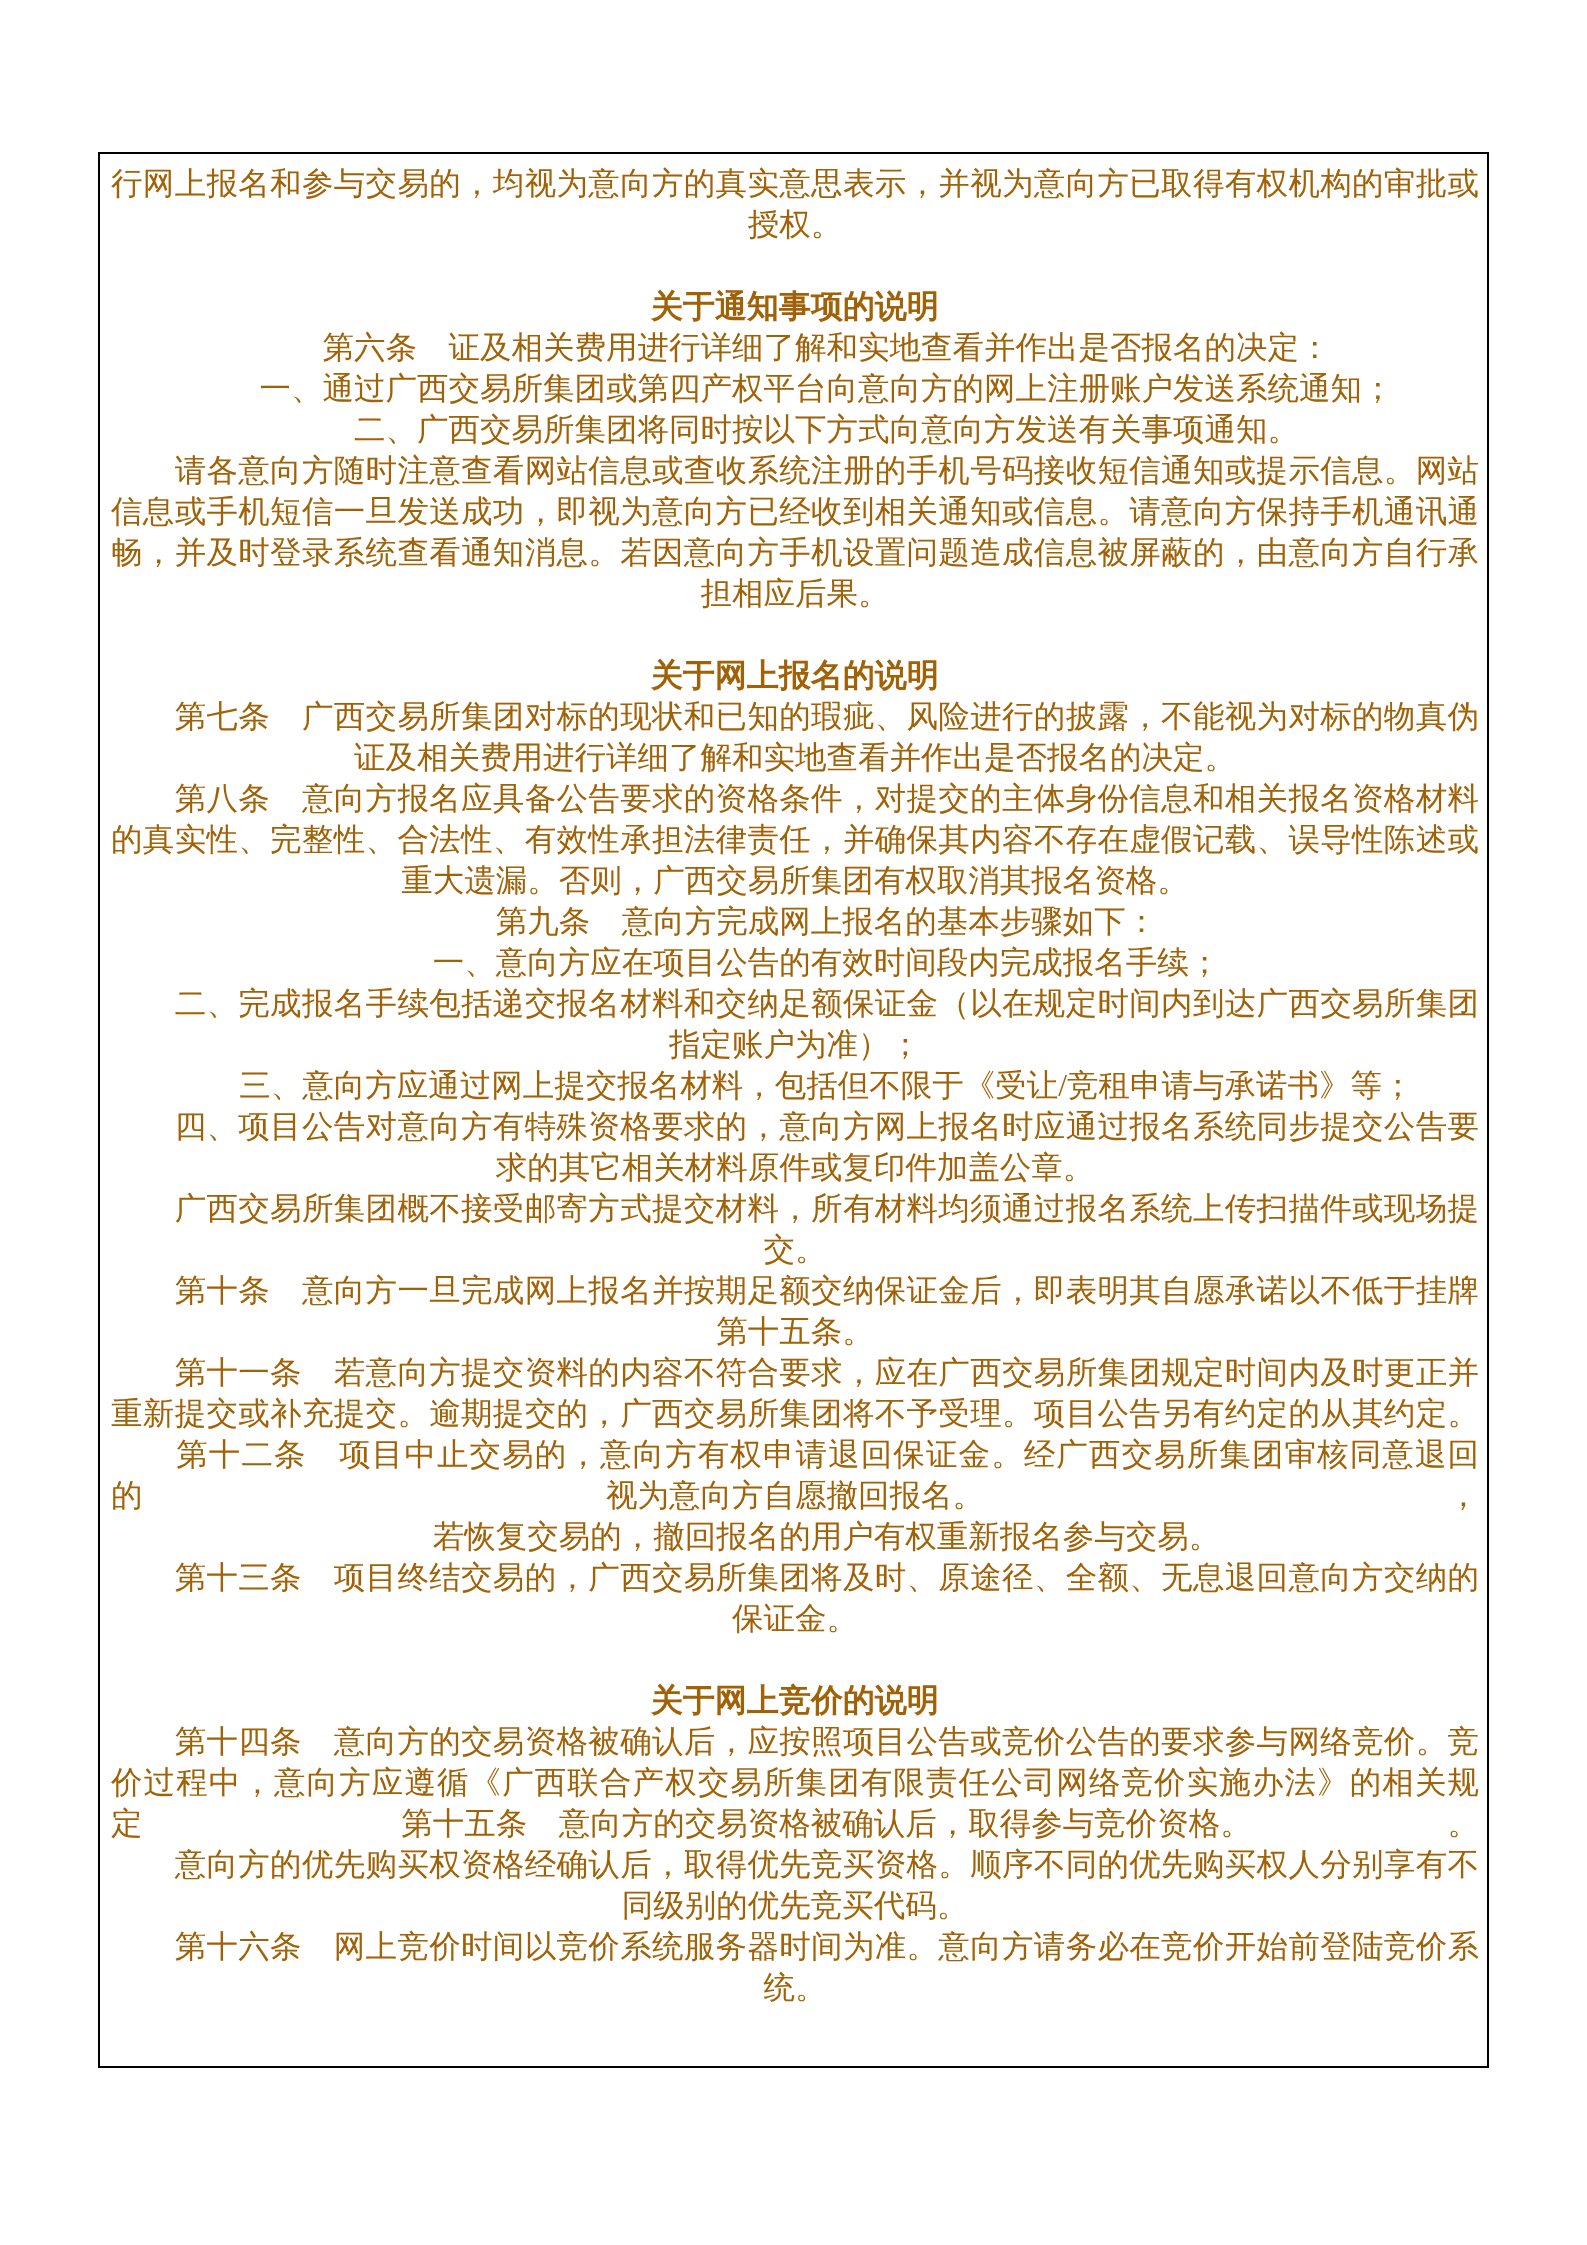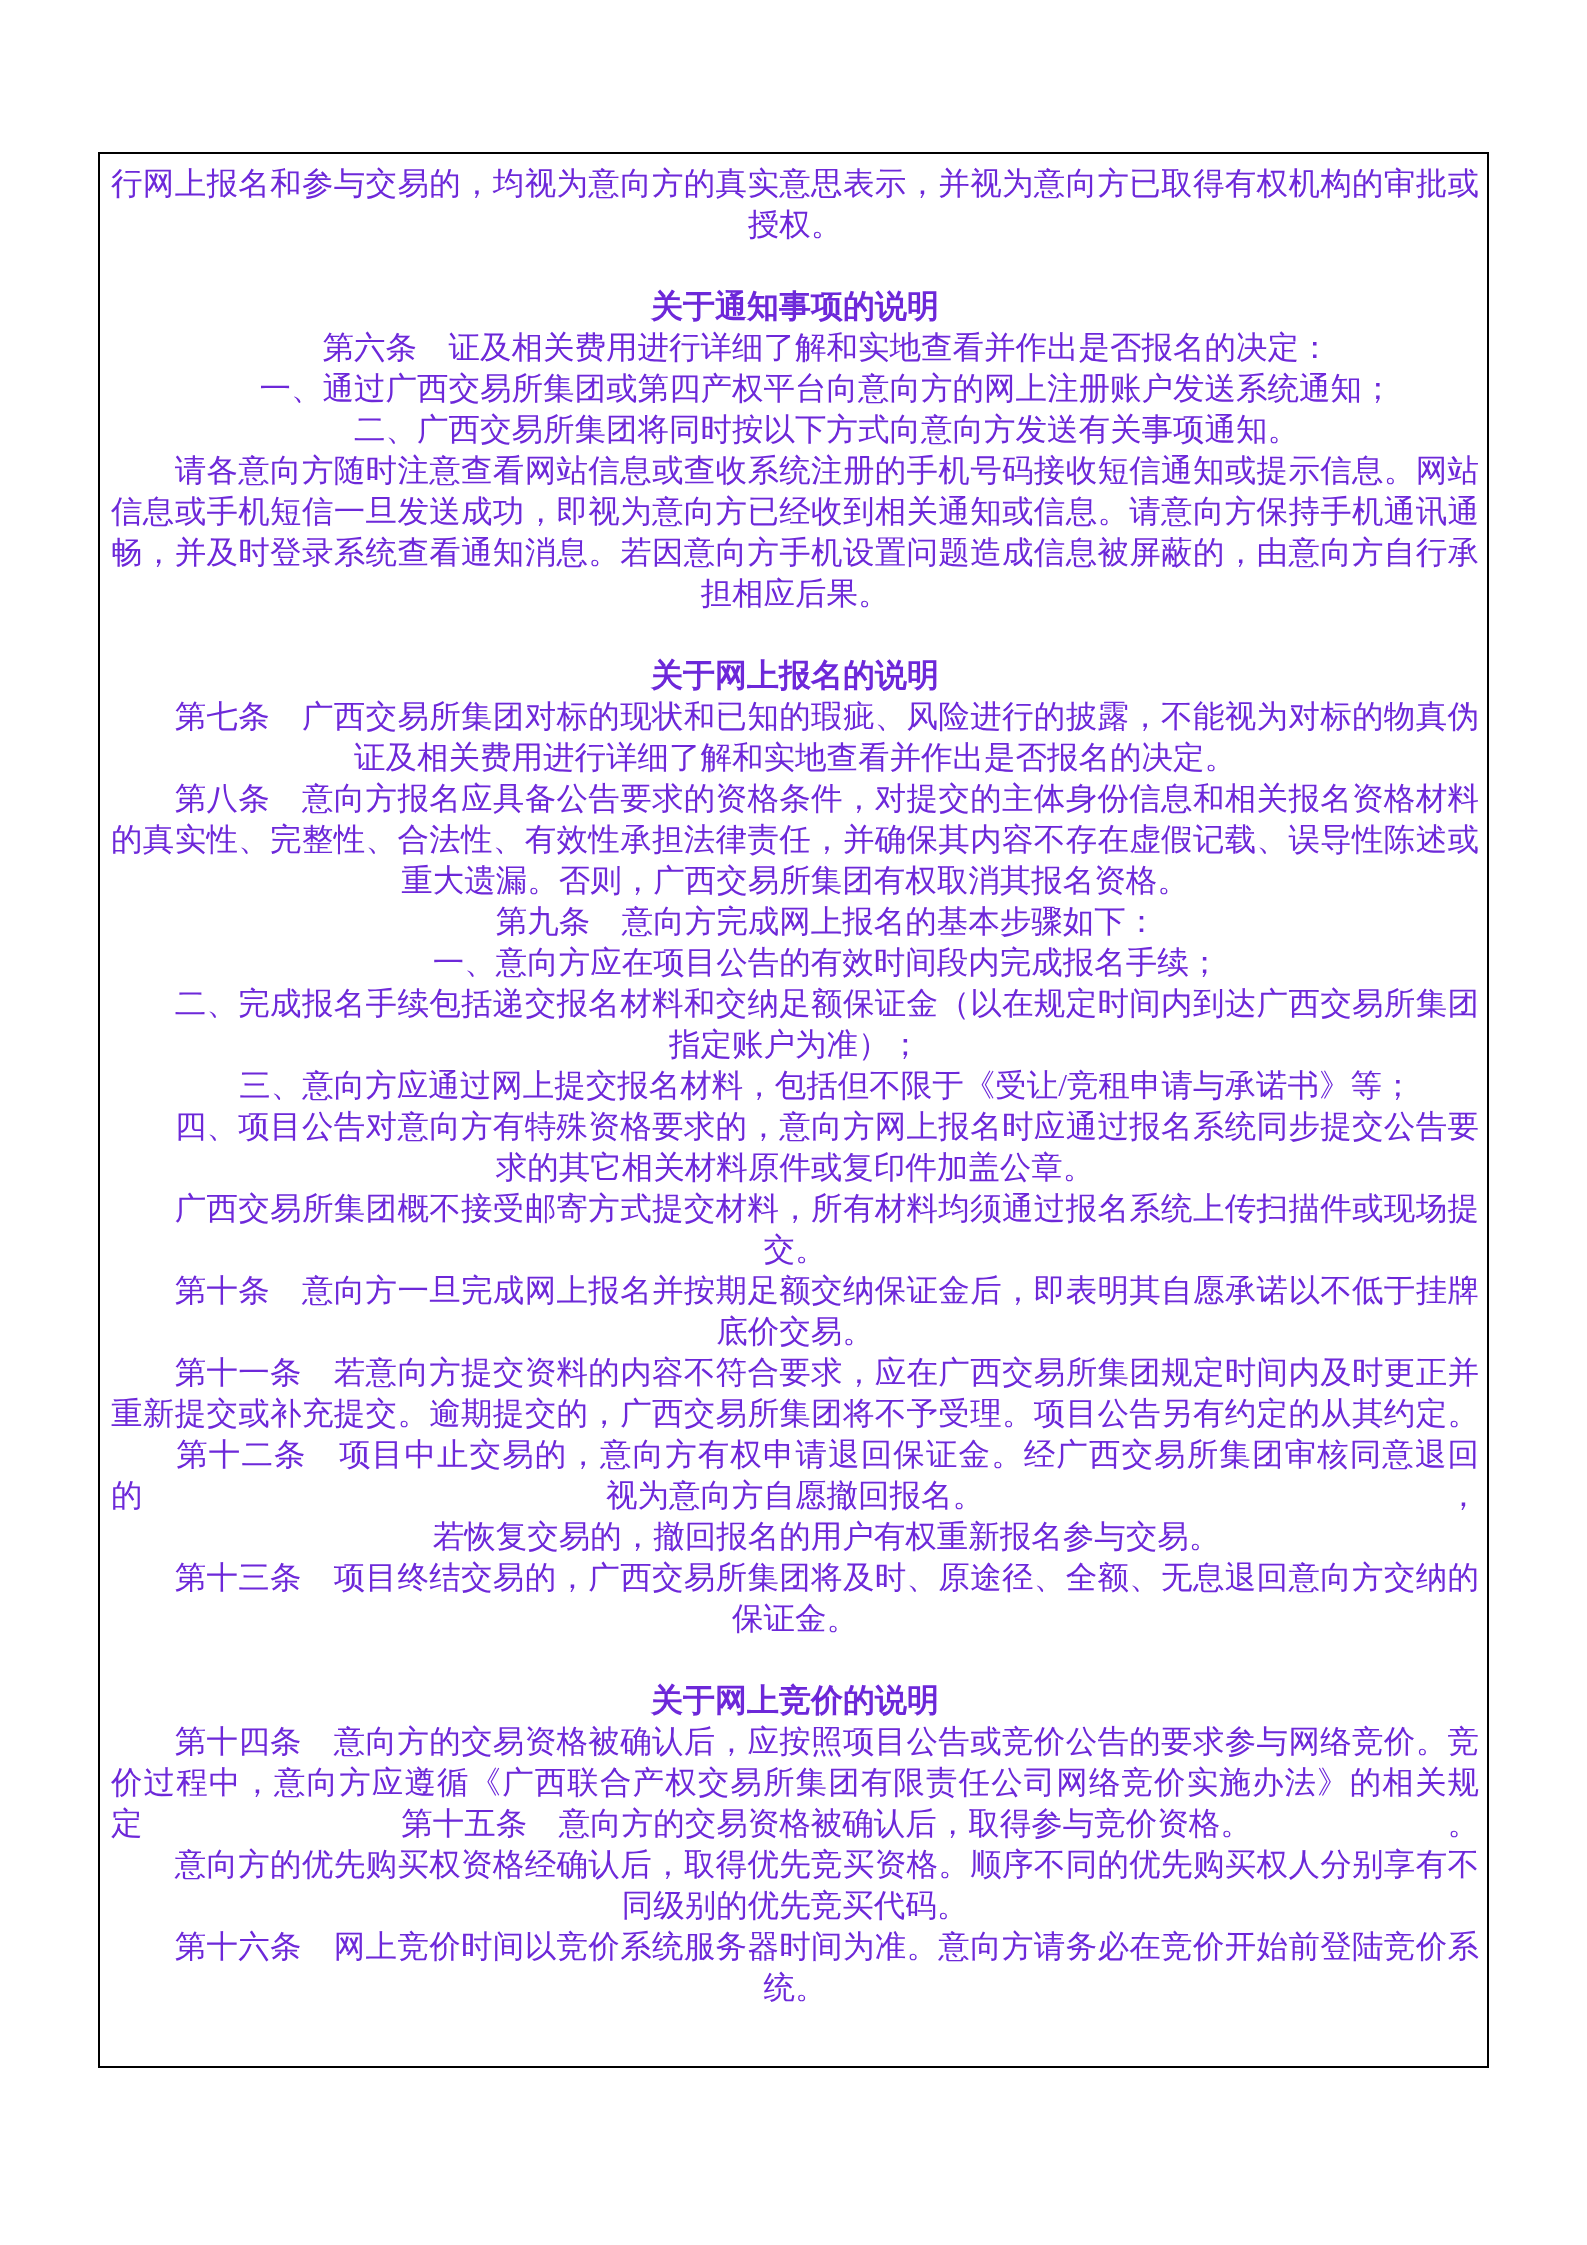--- a/index.html
+++ b/index.html
@@ -25,21 +25,21 @@
     box-sizing: border-box;
     border: 2px solid #000000;
     padding: 9px 8px 0 11px;
     overflow: hidden;
   }
   .line {
     font-size: 31.5px;
     line-height: 41px;
     height: 41px;
     white-space: pre-wrap;
-    color: #6d28d9;
+    color: #a16207;
   }
   .line.fill {
     text-align: justify;
     text-align-last: justify;
   }
   .line.end {
     text-align: center;
   }
   .line.heading {
     font-family: "Liberation Sans", "DejaVu Sans", sans-serif;
@@ -78,21 +78,21 @@
       <div class="line end">　　第九条　意向方完成网上报名的基本步骤如下：</div>
       <div class="line end">　　一、意向方应在项目公告的有效时间段内完成报名手续；</div>
       <div class="line fill">　　二、完成报名手续包括递交报名材料和交纳足额保证金（以在规定时间内到达广西交易所集团</div>
       <div class="line end">指定账户为准）；</div>
       <div class="line end">　　三、意向方应通过网上提交报名材料，包括但不限于《受让/竞租申请与承诺书》等；</div>
       <div class="line fill">　　四、项目公告对意向方有特殊资格要求的，意向方网上报名时应通过报名系统同步提交公告要</div>
       <div class="line end">求的其它相关材料原件或复印件加盖公章。</div>
       <div class="line fill">　　广西交易所集团概不接受邮寄方式提交材料，所有材料均须通过报名系统上传扫描件或现场提</div>
       <div class="line end">交。</div>
       <div class="line fill">　　第十条　意向方一旦完成网上报名并按期足额交纳保证金后，即表明其自愿承诺以不低于挂牌</div>
-      <div class="line end">底价交易。</div>
+      <div class="line end">第十五条。</div>
       <div class="line fill">　　第十一条　若意向方提交资料的内容不符合要求，应在广西交易所集团规定时间内及时更正并</div>
       <div class="line fill">重新提交或补充提交。逾期提交的，广西交易所集团将不予受理。项目公告另有约定的从其约定。</div>
       <div class="line fill">　　第十二条　项目中止交易的，意向方有权申请退回保证金。经广西交易所集团审核同意退回的，</div>
       <div class="line end">视为意向方自愿撤回报名。</div>
       <div class="line end">　　若恢复交易的，撤回报名的用户有权重新报名参与交易。</div>
       <div class="line fill">　　第十三条　项目终结交易的，广西交易所集团将及时、原途径、全额、无息退回意向方交纳的</div>
       <div class="line end">保证金。</div>
       <div class="line blank">&nbsp;</div>
       <div class="line heading">关于网上竞价的说明</div>
       <div class="line fill">　　第十四条　意向方的交易资格被确认后，应按照项目公告或竞价公告的要求参与网络竞价。竞</div>

